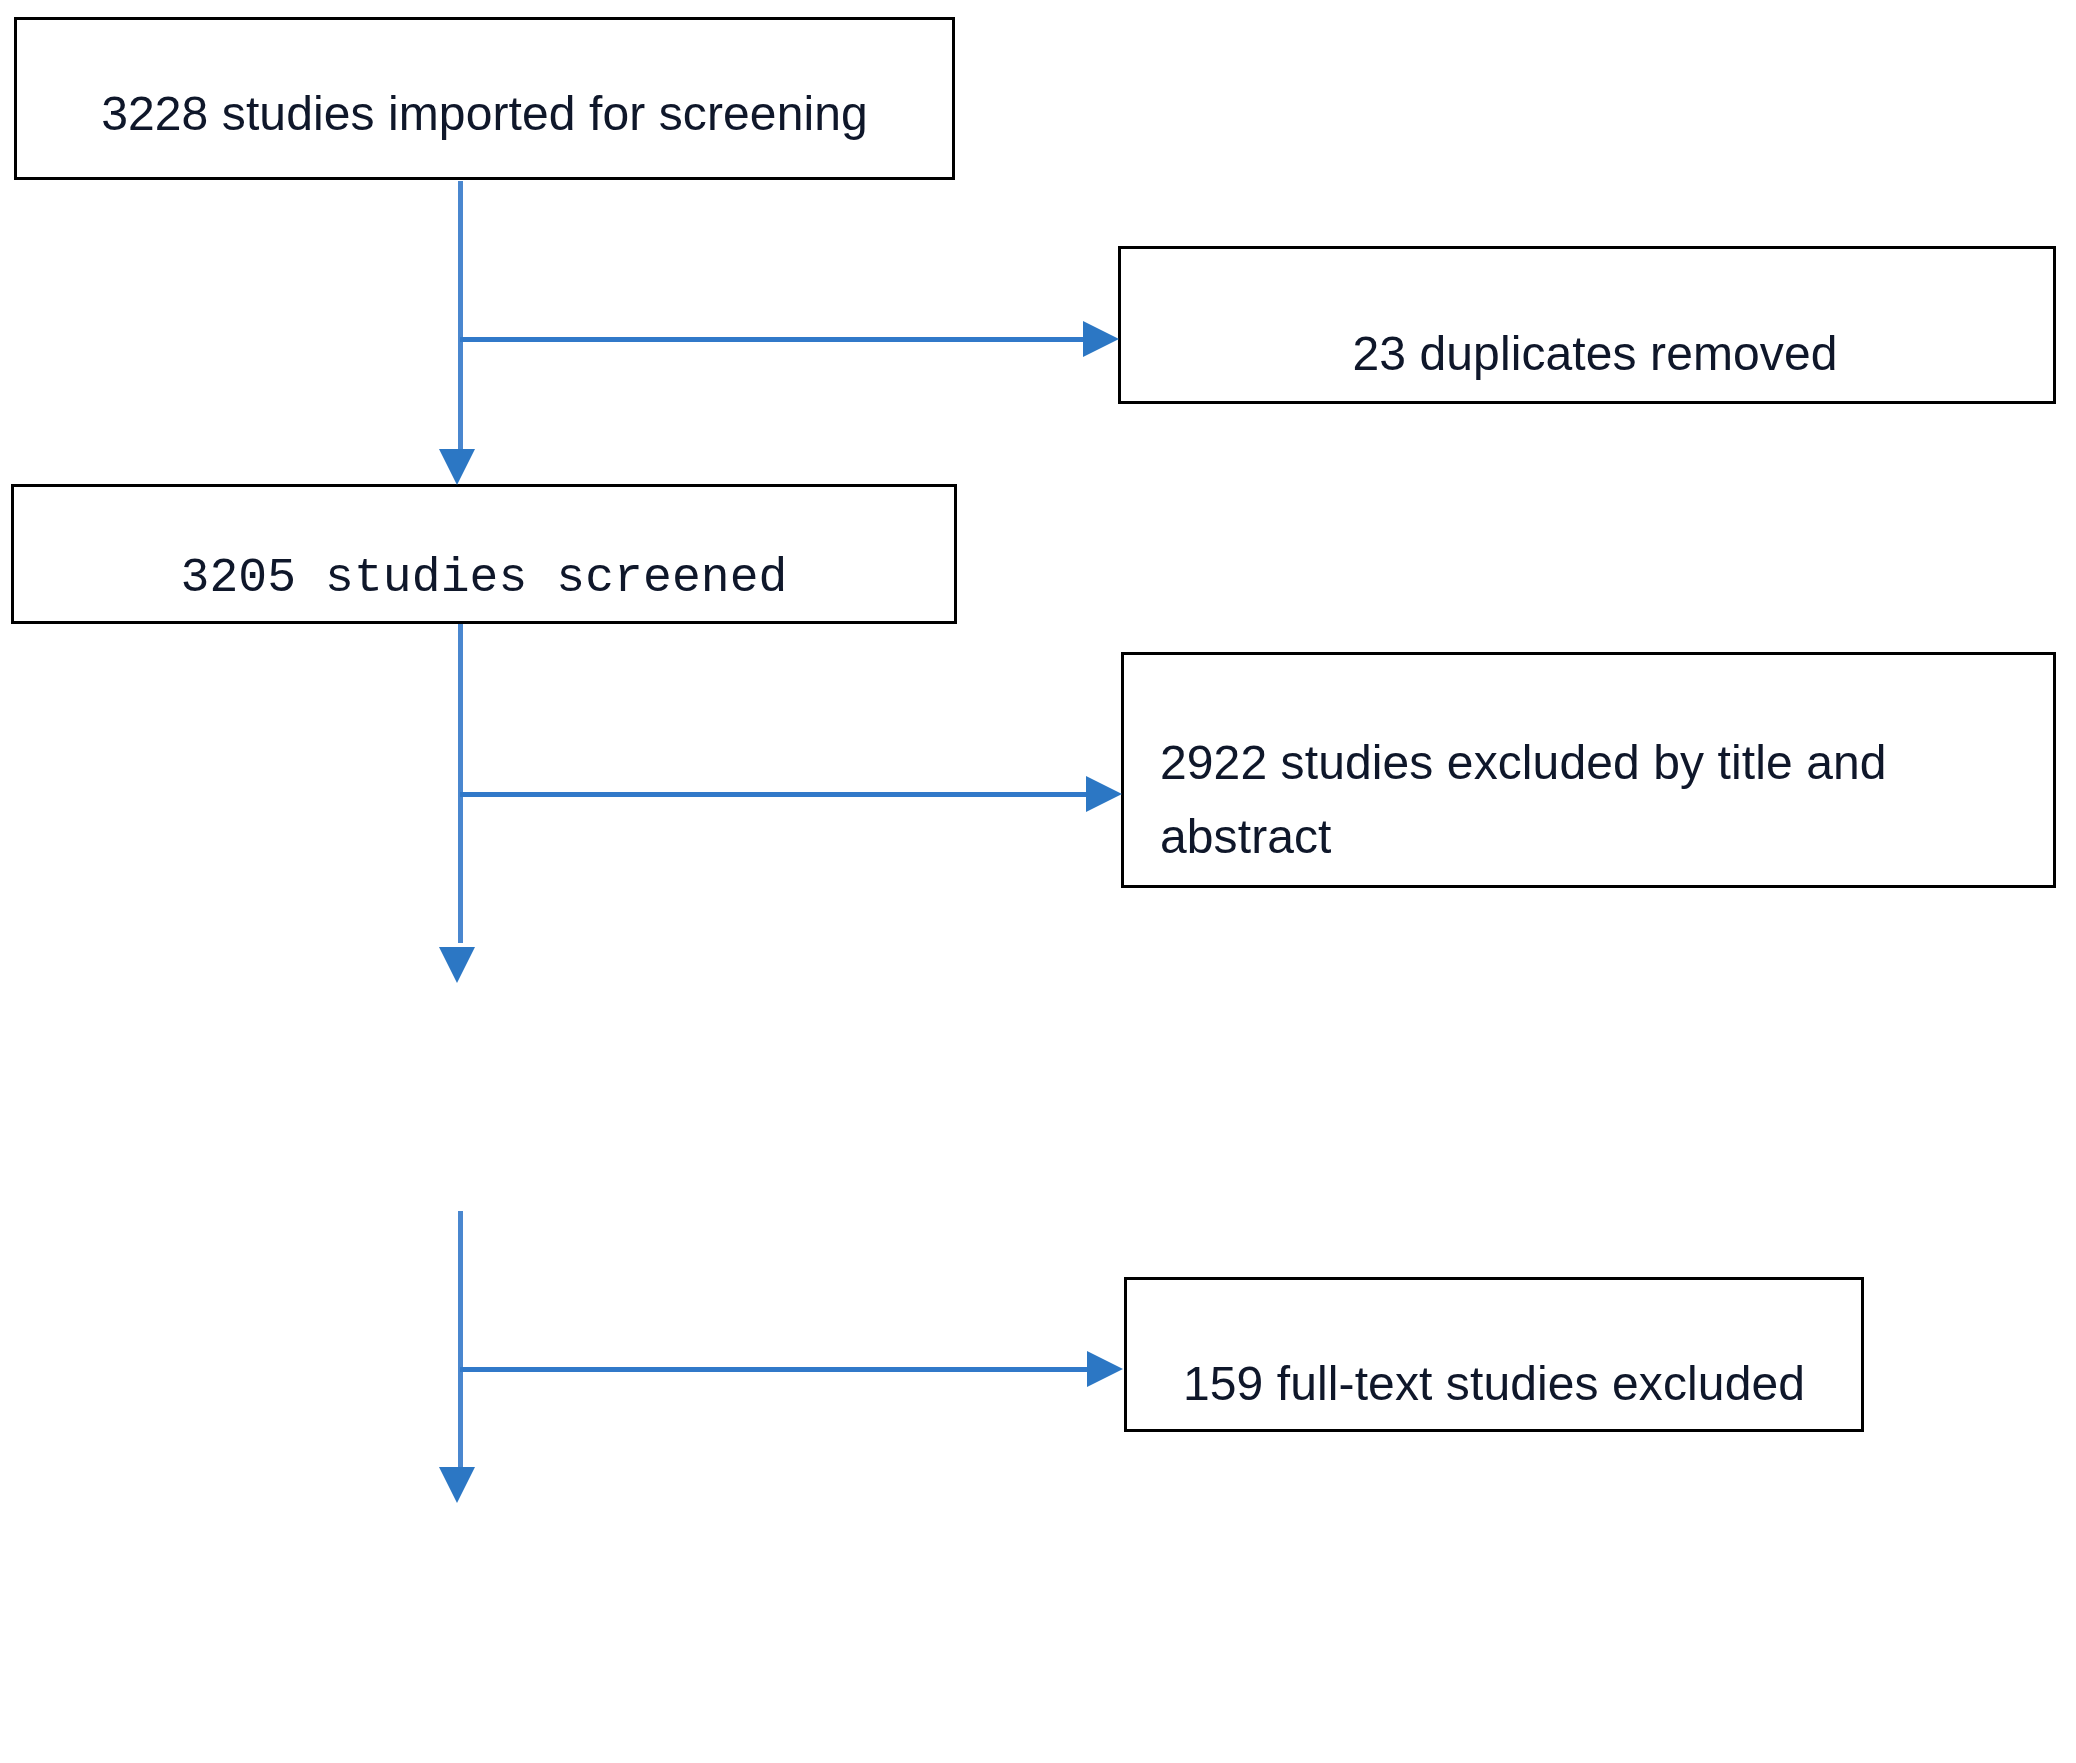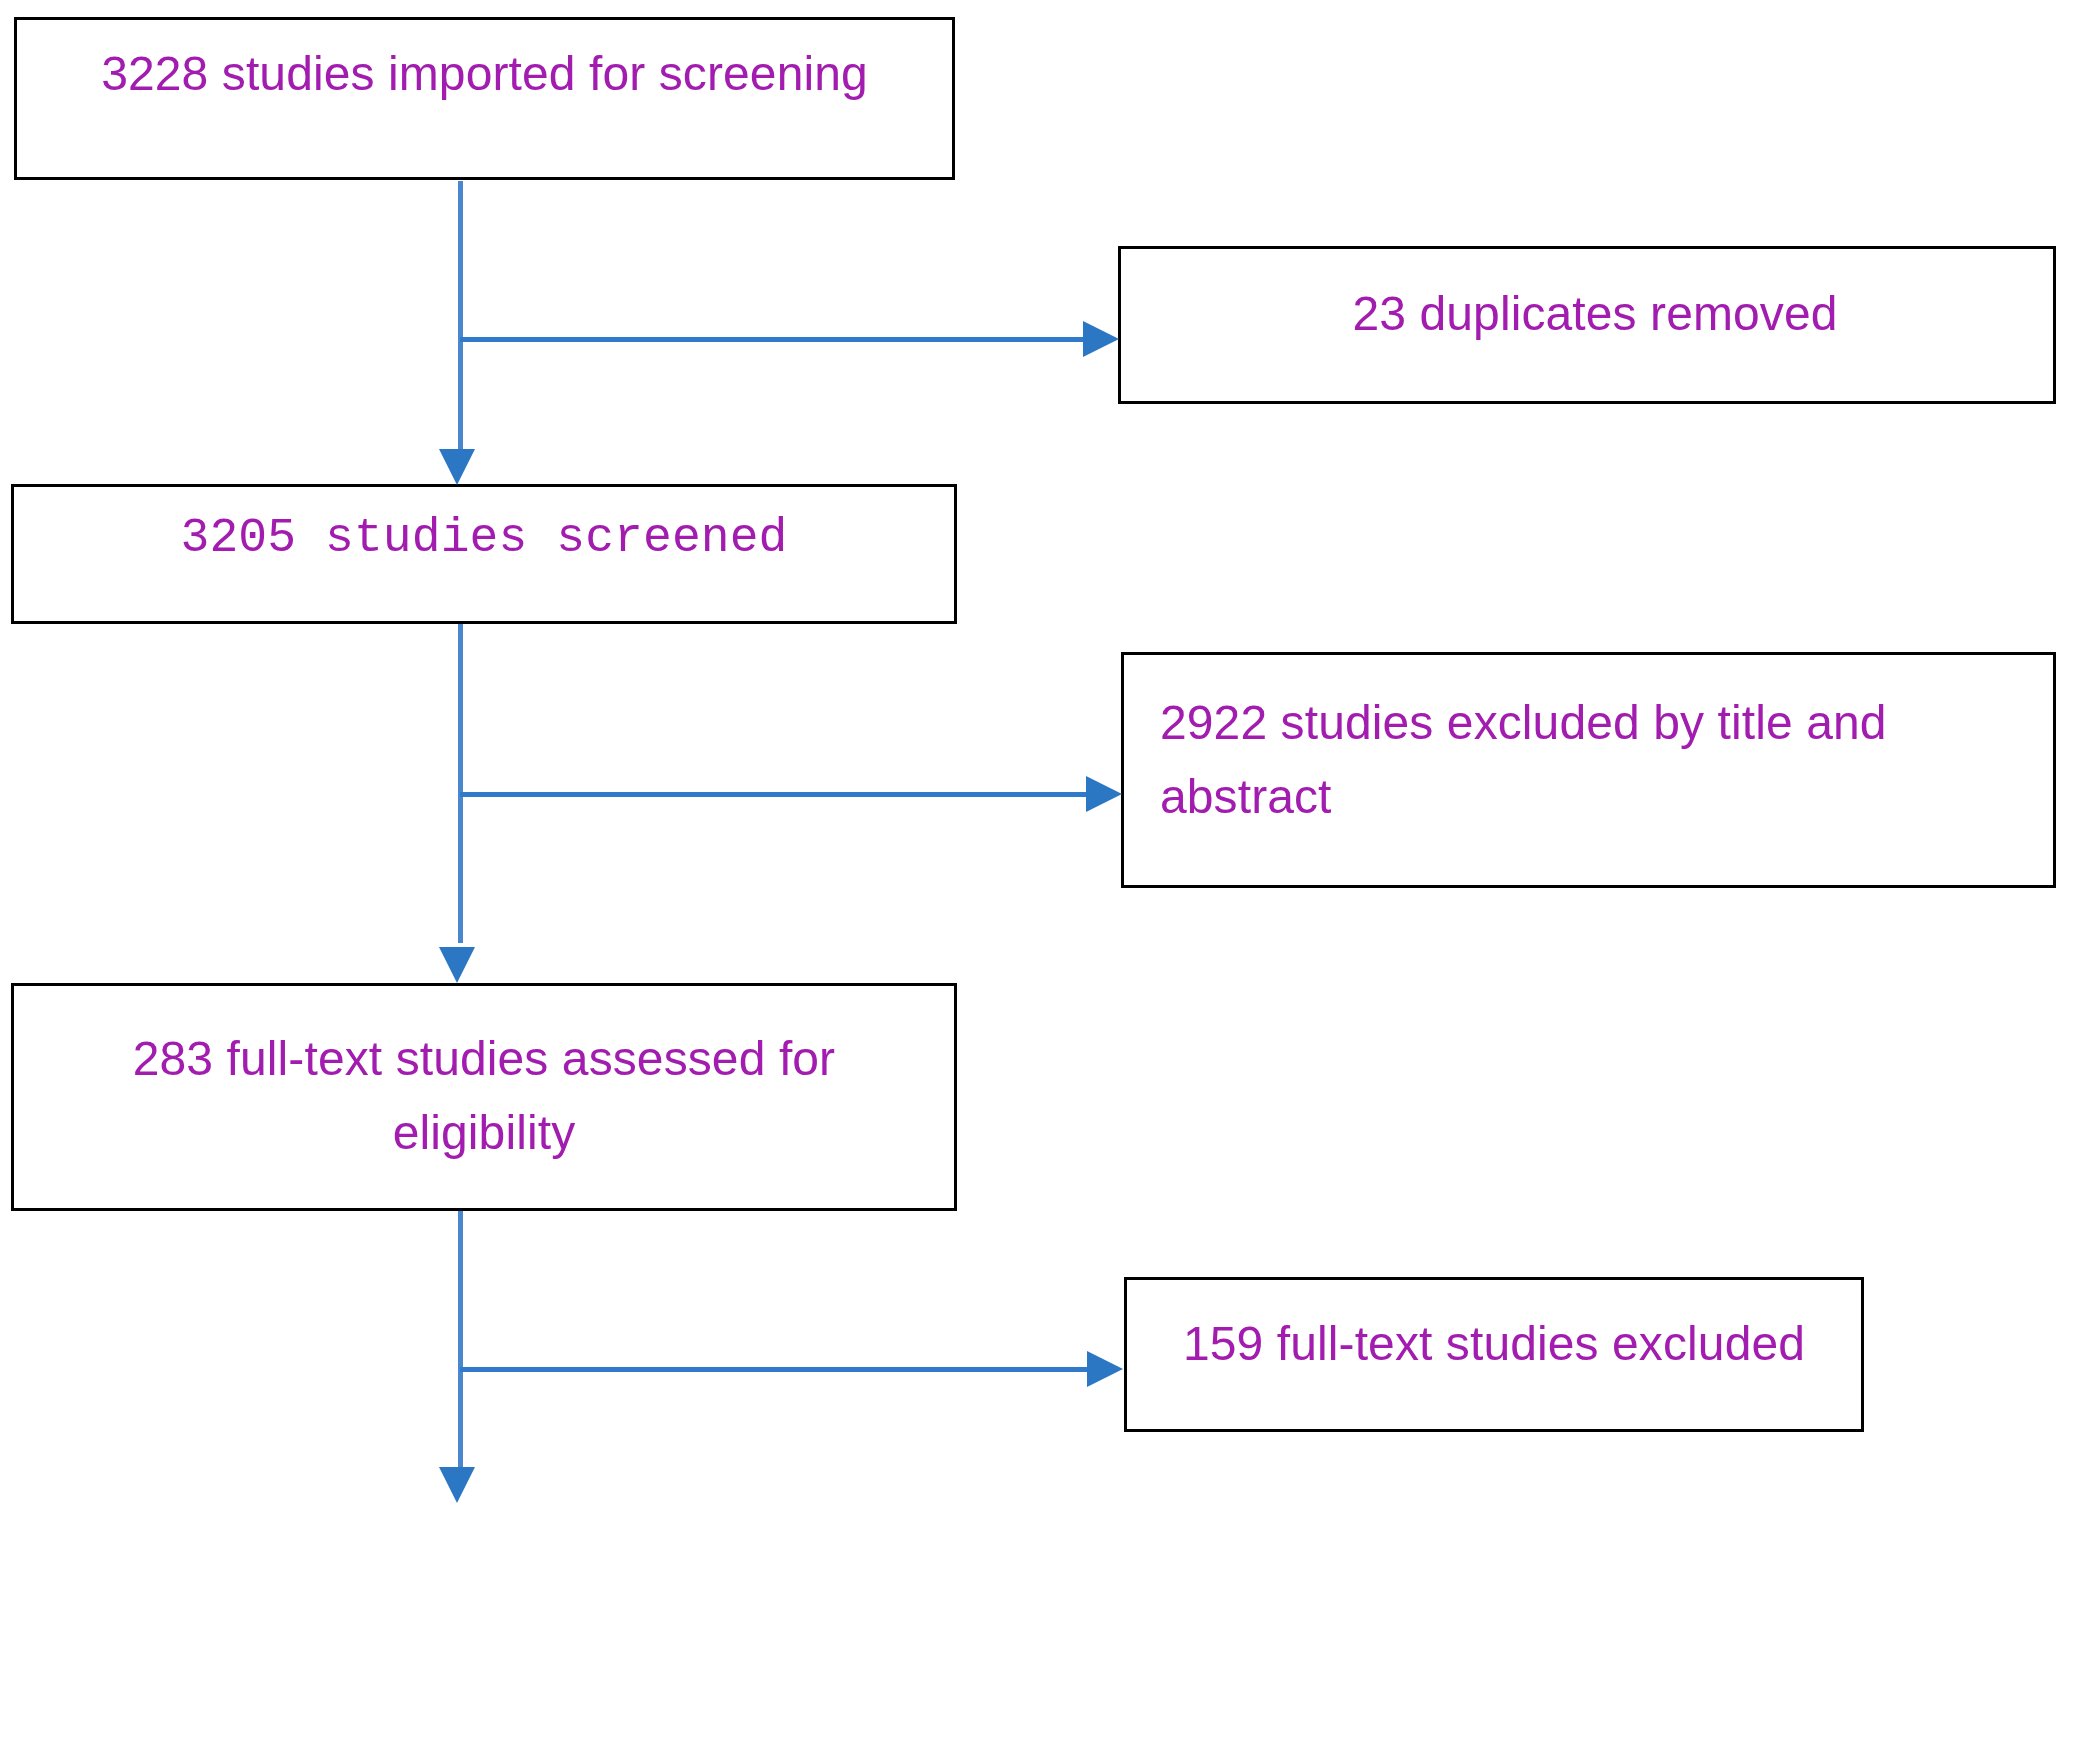--- a/index.html
+++ b/index.html
@@ -20,25 +20,26 @@
     box-sizing: border-box;
     border: 3.2px solid #000000;
     background: #ffffff;
     display: flex;
     align-items: flex-start;
     overflow: hidden;
   }
   .box-label {
     font-size: 48px;
     line-height: 1.55;
-    color: #a21caf;
+    color: #0f172a;
     font-weight: 400;
     letter-spacing: 0.1px;
     width: 100%;
     white-space: pre-line;
+    margin-top: 40px;
   }
   .center-label { text-align: center; }
   .left-label  { text-align: left; }
 
   
   #box-imported   { left: 14px;   top: 17.4px;   width: 941px; height: 163px; }
   #box-screened   { left: 11px;   top: 484px;  width: 946px; height: 140px; font-family: Liberation Mono, monospace; }
   #box-fulltext   { left: 11px;   top: 983px; width: 946px; height: 228px; }
   #box-included   { left: 11px;   top: 1503px; width: 946px; height: 228px; }
 
@@ -109,23 +110,20 @@
 <div id="canvas">
 
   <div class="flow-box" id="box-imported">
     <div class="box-label center-label">3228 studies imported for screening</div>
   </div>
 
   <div class="flow-box" id="box-screened">
     <div class="box-label center-label">3205 studies screened</div>
   </div>
 
-  <div class="flow-box" id="box-fulltext">
-    <div class="box-label center-label">283 full-text studies assessed for eligibility</div>
-  </div>
 
 
   <div class="flow-box" id="box-duplicates">
     <div class="box-label center-label">23 duplicates removed</div>
   </div>
 
   <div class="flow-box" id="box-excluded-ta">
     <div class="box-label left-label">2922 studies excluded by title and abstract</div>
   </div>
 

